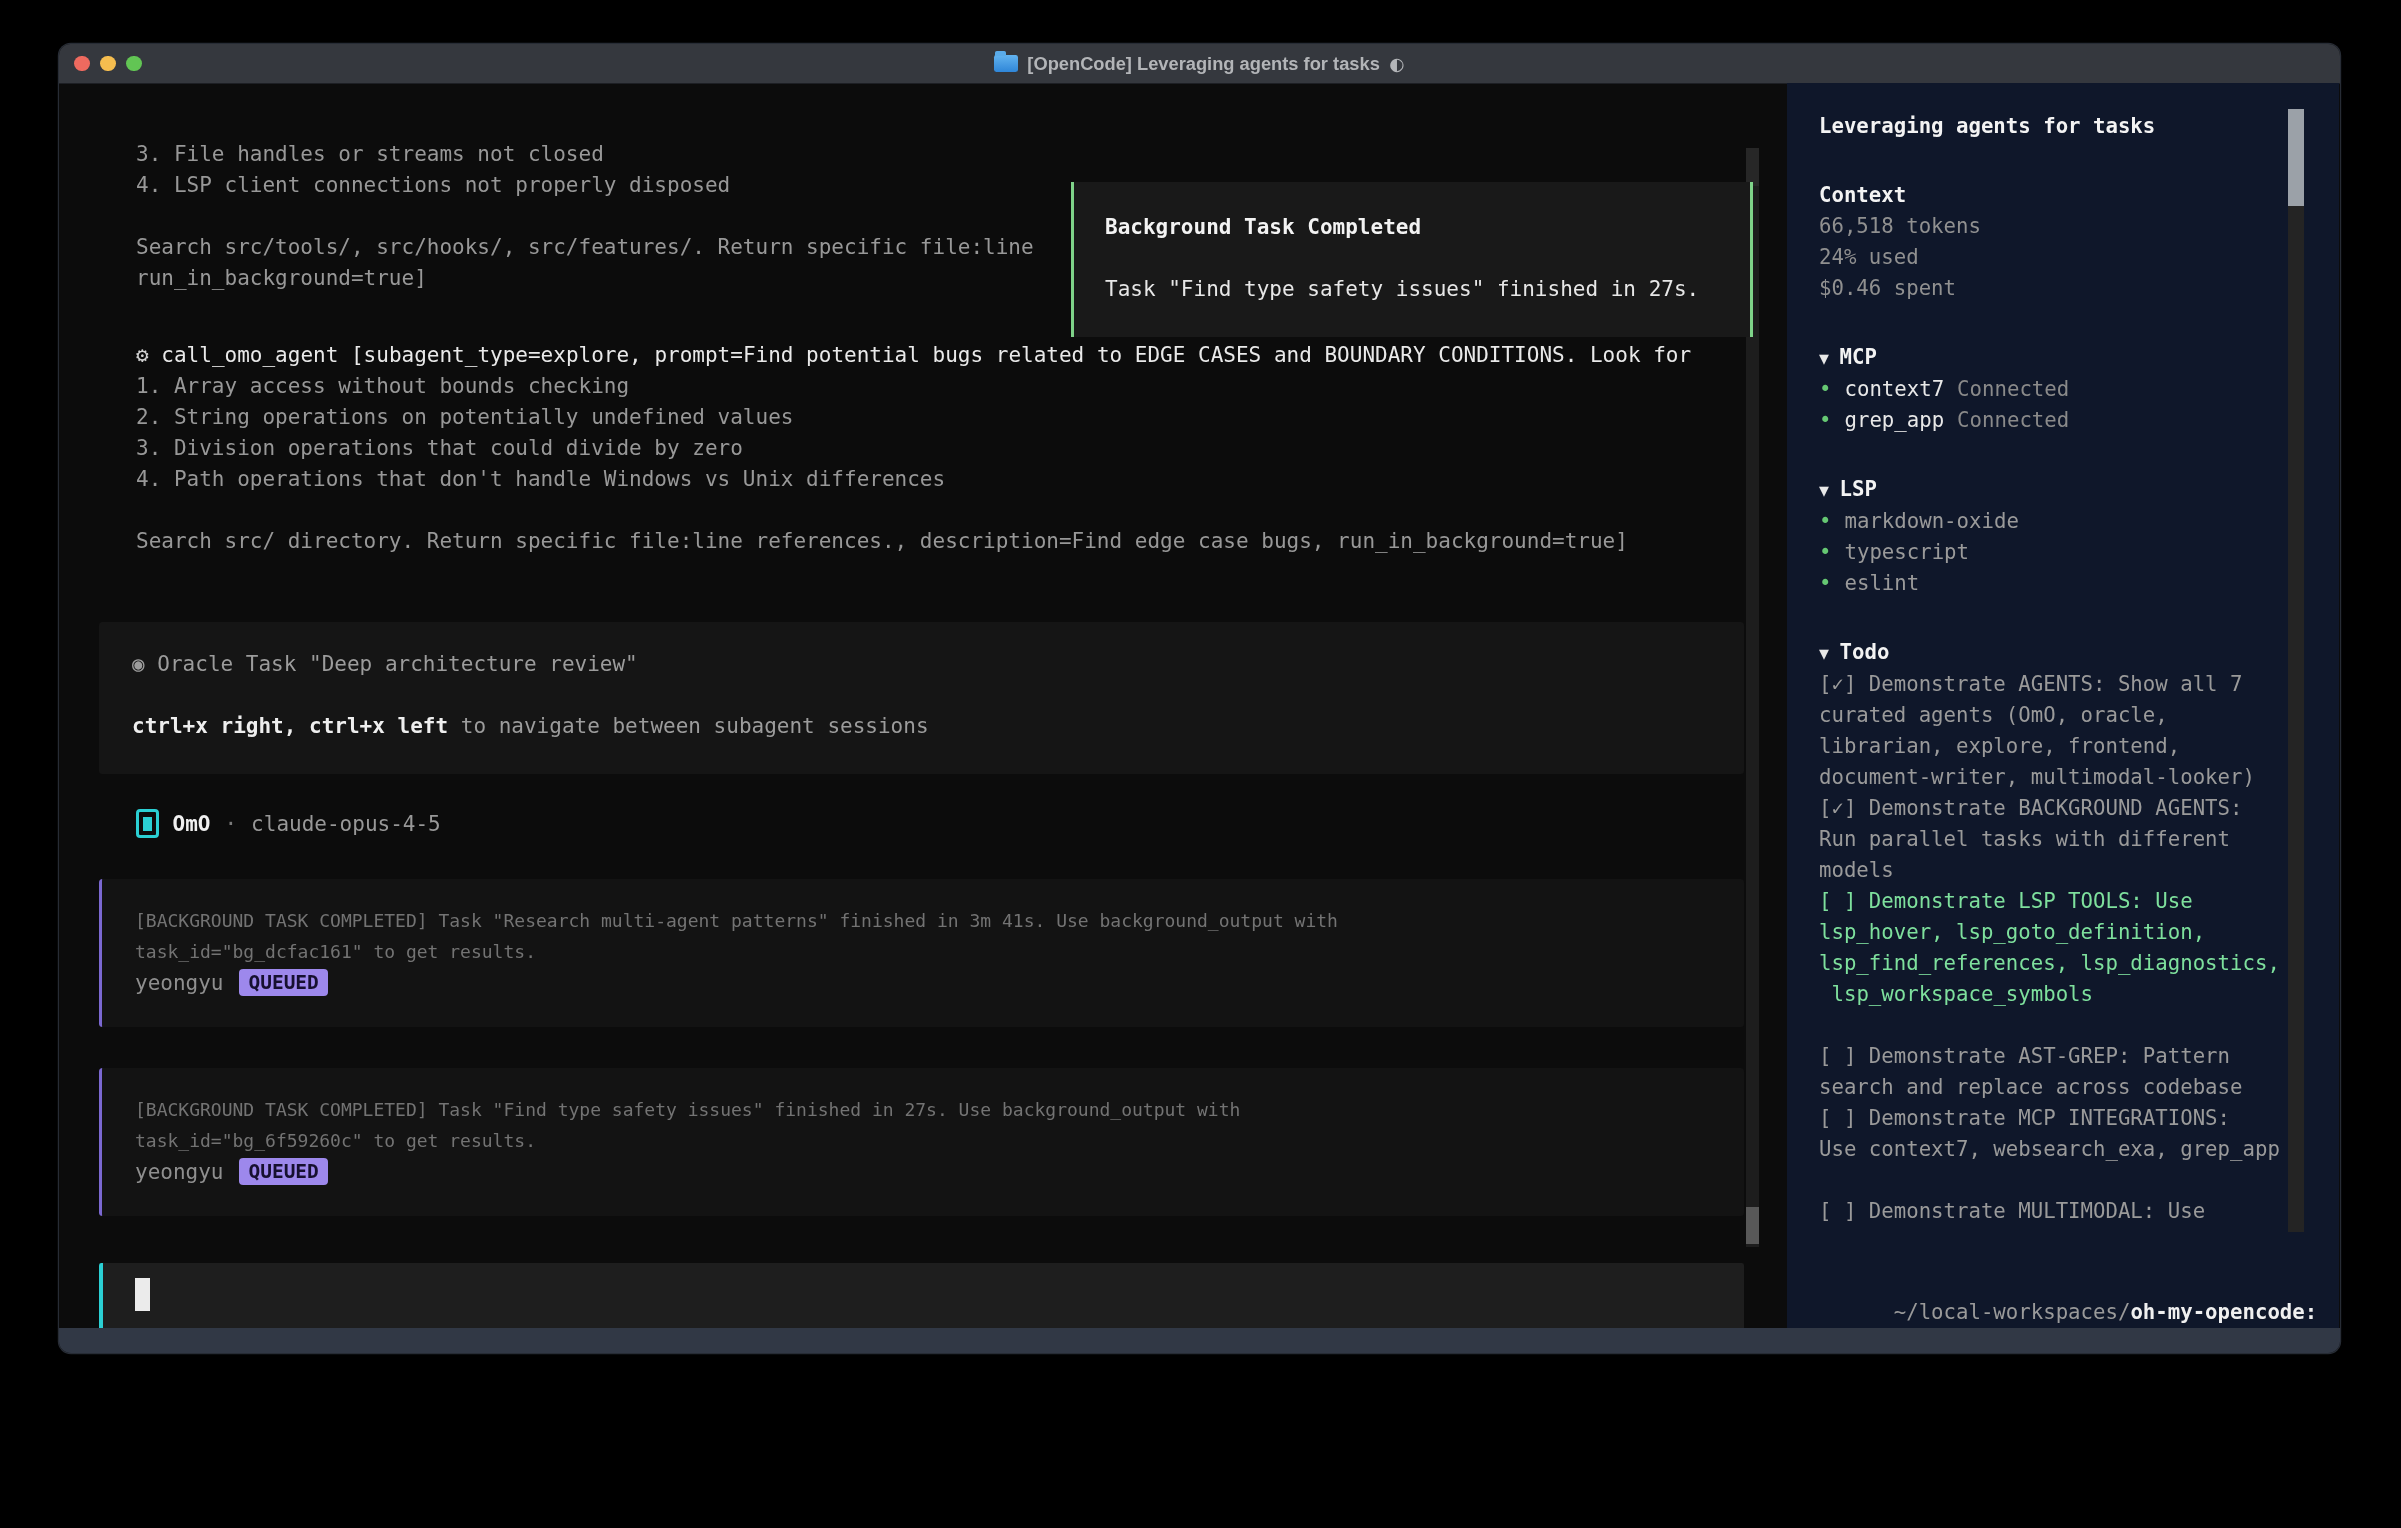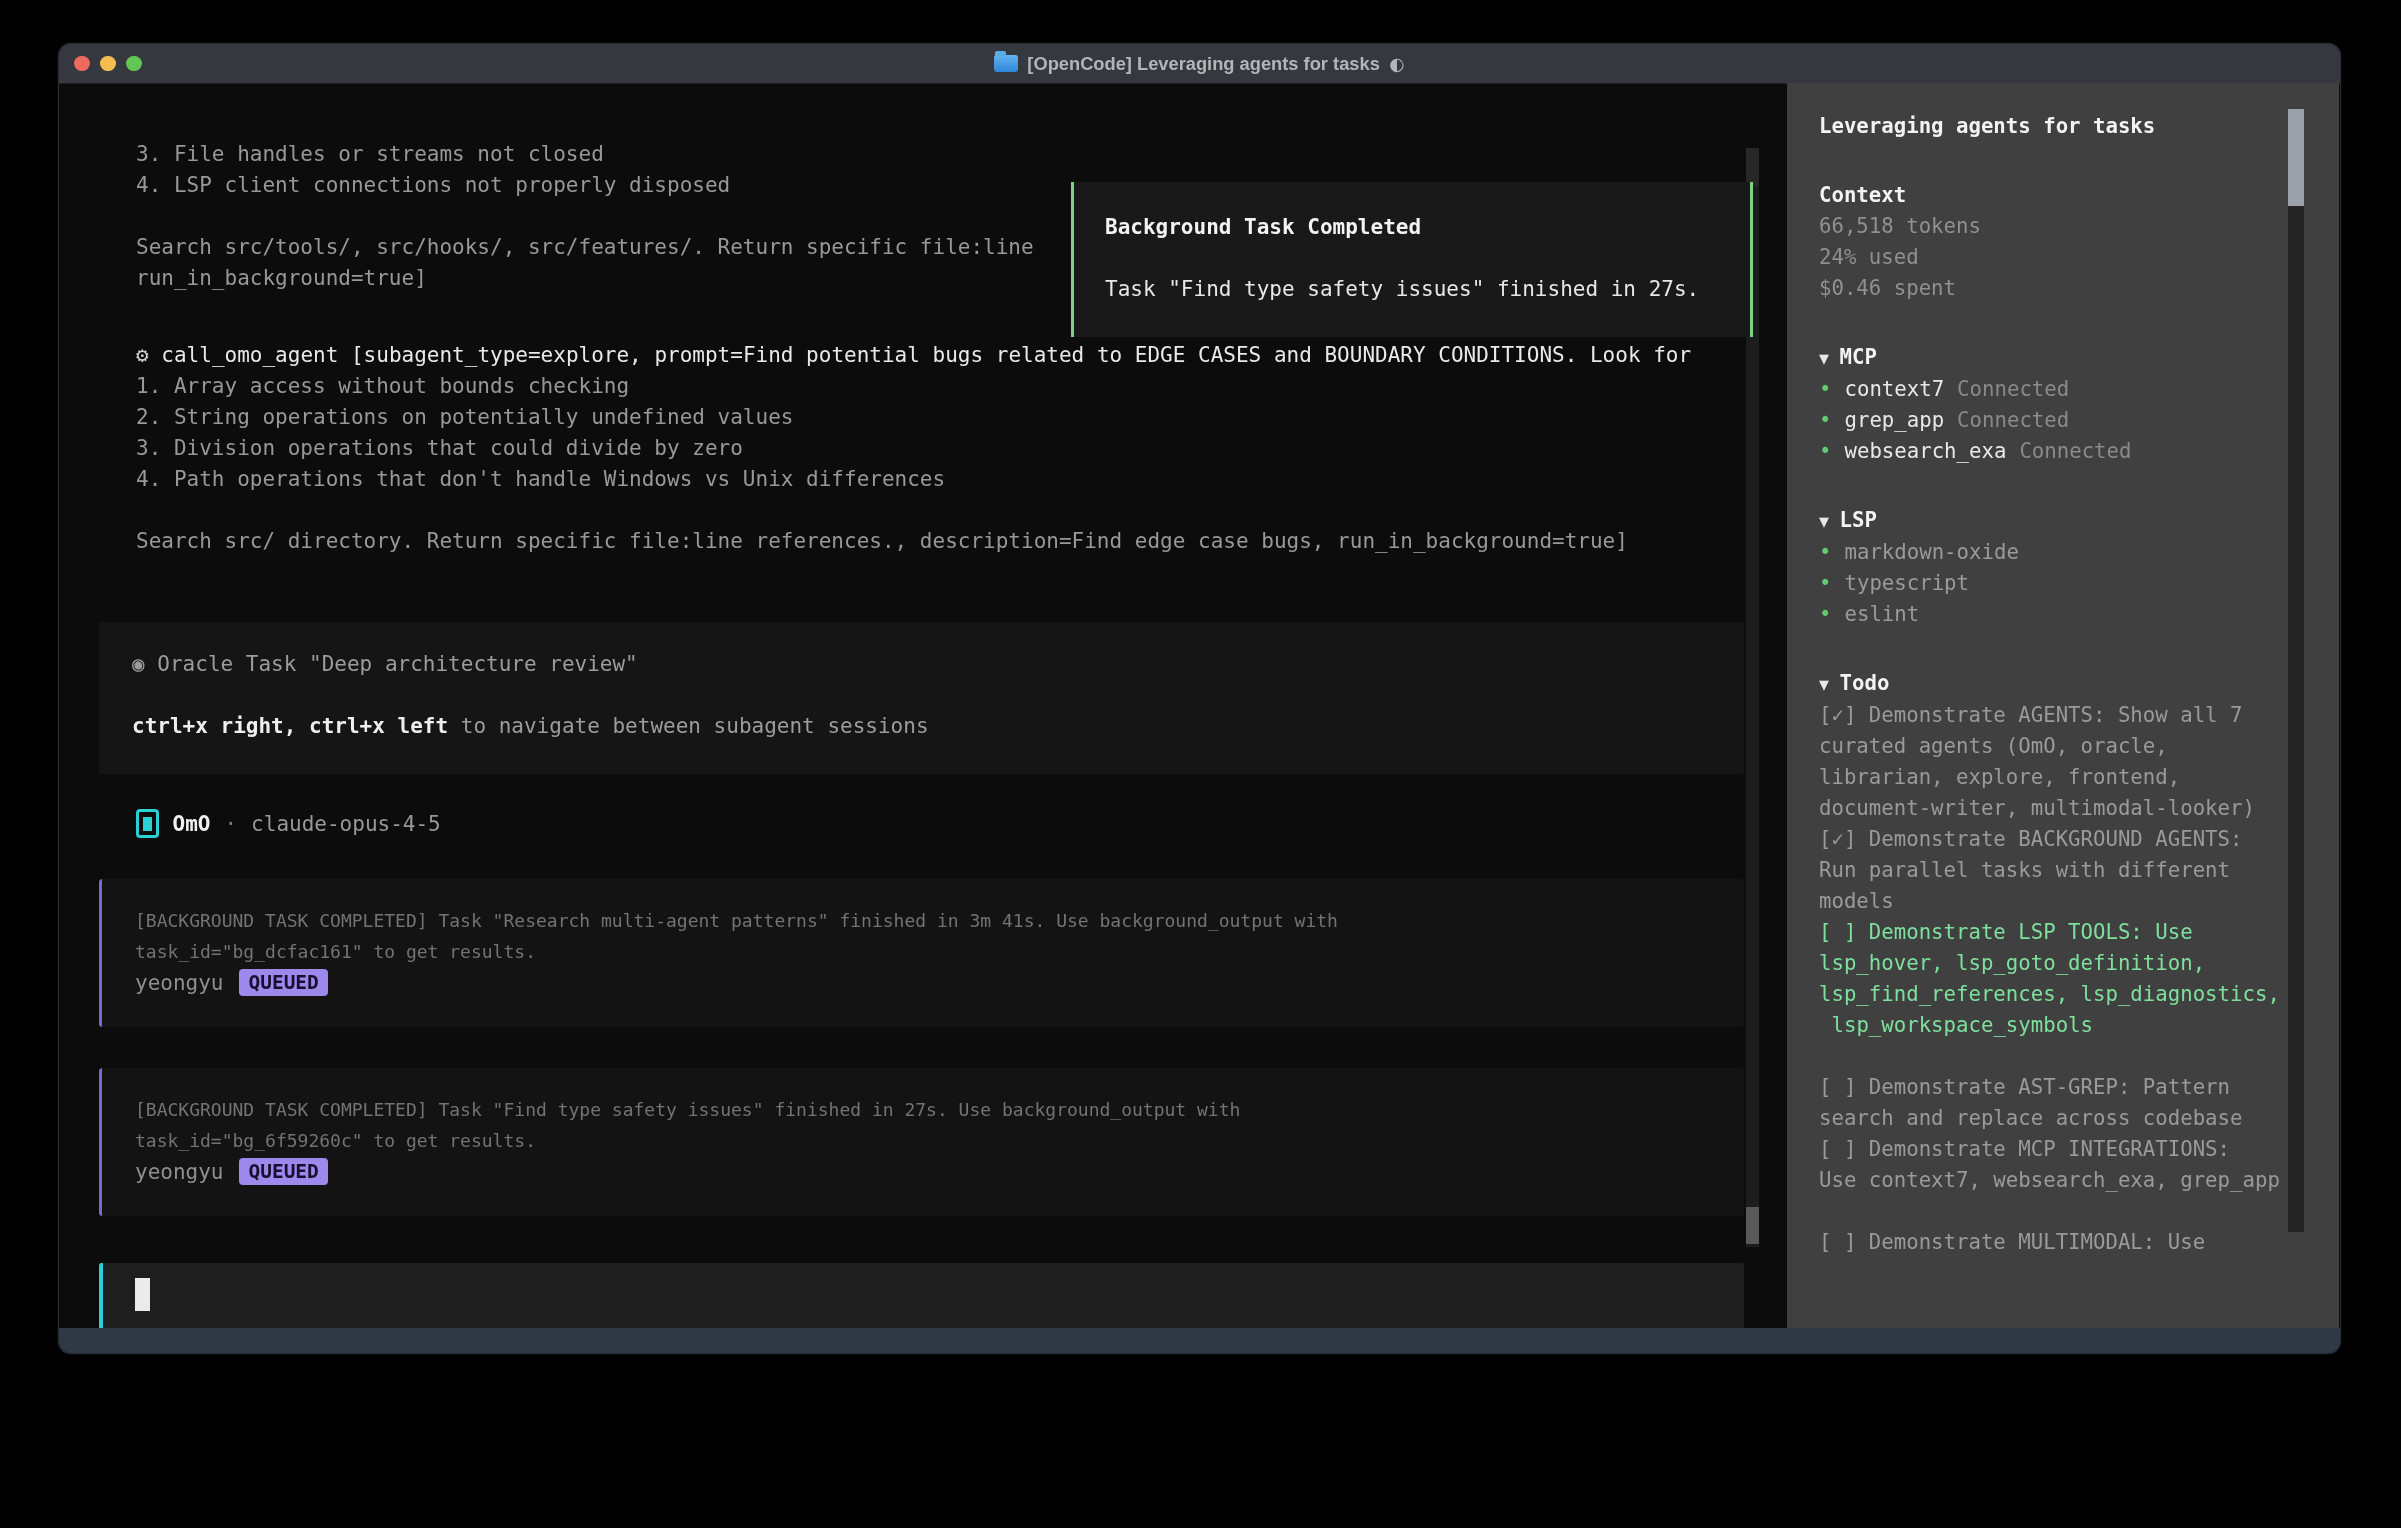--- a/index.html
+++ b/index.html
@@ -104,21 +104,21 @@
   .dots{color:#1fa0a0;font-size:17.7px;letter-spacing:5.9px;margin-right:20px;}
   .key{font-weight:bold;color:#e9e9e9;}
   .keylabel{color:#8a8a8a;margin-left:11.8px;}
   .sb-group{display:flex;align-items:center;margin-left:27px;}
   
   .m-scroll{position:absolute;left:1687px;top:65px;width:13px;height:1099px;background:#1d1d1d;z-index:1;}
   .m-scroll .seg-top{position:absolute;top:0;left:0;width:100%;height:38px;background:#272727;}
   .m-scroll .thumb{position:absolute;top:1059px;left:0;width:100%;height:37px;background:#585858;}
   
   .sidebar{
-    position:absolute;left:1728px;top:39px;width:552px;bottom:23px;background:#404040;
+    position:absolute;left:1728px;top:39px;width:552px;bottom:23px;background:#0f172a;
     padding:28px 0 0 32px;box-sizing:border-box;font-size:20.7px;line-height:31px;
   }
   .sb-title{font-weight:bold;color:#f3f3f3;white-space:pre;}
   .sb-header{font-weight:bold;color:#f3f3f3;margin-top:38px;white-space:pre;}
   .sb-header .tri{font-size:16.5px;margin-right:10.6px;color:#e8e8e8;}
   .ctx-line{color:#909090;white-space:pre;}
   .ctx-block{margin-top:0;}
   .sb-item{white-space:pre;}
   .sb-item .bullet{color:#66c873;margin-right:13px;}
   .sb-item .sb-name{color:#e8e8e8;}
@@ -255,21 +255,20 @@
     <div class="ctx-block">
       <div class="ctx-line">66,518 tokens</div>
       <div class="ctx-line">24% used</div>
       <div class="ctx-line">$0.46 spent</div>
     </div>
 
     <div class="sb-header"><span class="tri">▼</span><span>MCP</span></div>
     <div>
         <div class="sb-item"><span class="bullet">•</span><span class="sb-name">context7</span><span class="sb-status">Connected</span></div>
         <div class="sb-item"><span class="bullet">•</span><span class="sb-name">grep_app</span><span class="sb-status">Connected</span></div>
-        <div class="sb-item"><span class="bullet">•</span><span class="sb-name">websearch_exa</span><span class="sb-status">Connected</span></div>
       </div>
 
     <div class="sb-header"><span class="tri">▼</span><span>LSP</span></div>
     <div>
         <div class="sb-item"><span class="bullet">•</span><span class="sb-name dim">markdown-oxide</span></div>
         <div class="sb-item"><span class="bullet">•</span><span class="sb-name dim">typescript</span></div>
         <div class="sb-item"><span class="bullet">•</span><span class="sb-name dim">eslint</span></div>
       </div>
 
     <div class="sb-header"><span class="tri">▼</span><span>Todo</span></div>

